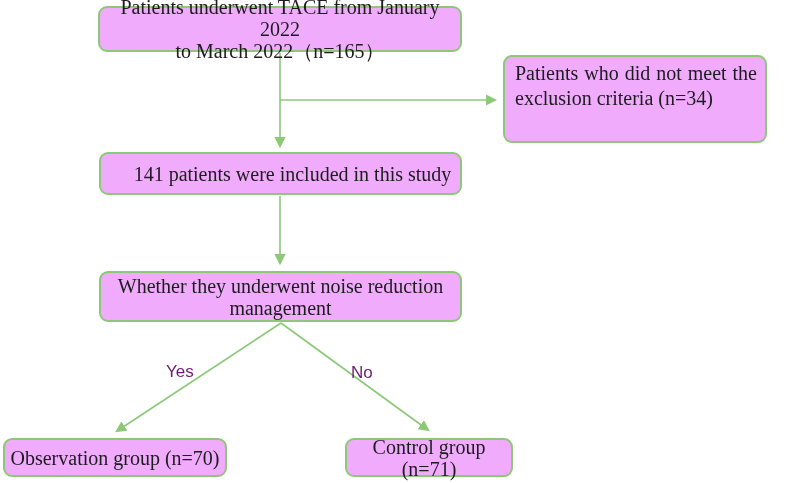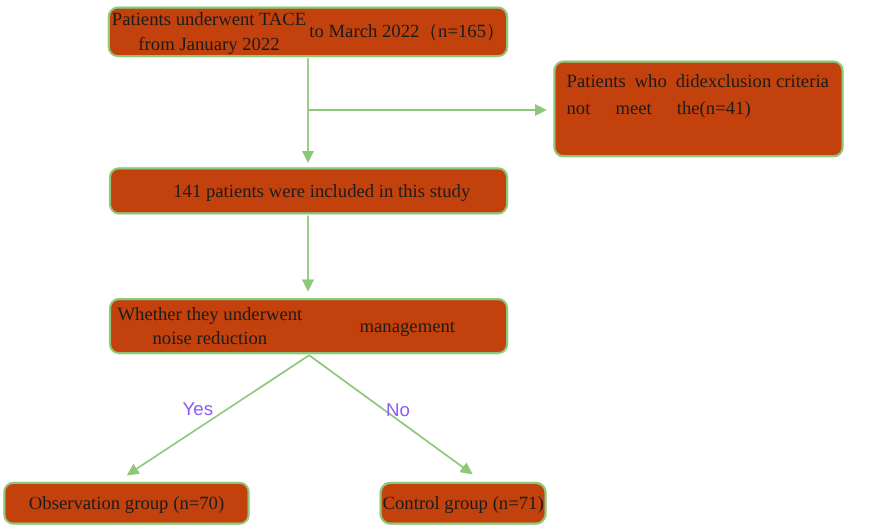--- a/index.html
+++ b/index.html
@@ -16,46 +16,46 @@
     overflow:hidden;
   }
   .connectors{position:absolute;left:0;top:0;width:800px;height:483px;pointer-events:none;}
   .connector{stroke:var(--accent-green);stroke-width:1.6;fill:none;}
   .arrowhead{fill:var(--accent-green);}
   .fbox{
     position:absolute;
     box-sizing:border-box;
     border:2px solid var(--accent-green);
     border-radius:9px;
-    background:#c2410c;
+    background:#f0abfc;
     display:flex;
-    flex-direction:row;
+    flex-direction:column;
     justify-content:center;
-    font-size:17px;
+    font-size:20px;
     line-height:22px;
   }
   .fbox.center{align-items:center;text-align:center;}
   .fbox .line{display:block;width:100%;}
   .box-top{left:98px;top:6px;width:364px;height:46px;}
   .box-exclusion{
     left:503px;top:55px;width:264px;height:88px;
     padding:4px 8px 4px 10px;
     line-height:25px;
-    justify-content:center;
+    justify-content:flex-start;
   }
   .justify-line{text-align:justify;text-align-last:justify;}
   .box-included{left:99px;top:152px;width:363px;height:43px;padding-left:24px;}
   .box-question{left:99px;top:271px;width:363px;height:51px;}
   .box-observation{left:3px;top:438px;width:224px;height:39px;justify-content:center;}
-  .box-control{left:345px;top:438px;width:152px;height:39px;border-radius:10px;}
+  .box-control{left:345px;top:438px;width:168px;height:39px;}
   .branch-label{
     position:absolute;
     font-family:"Liberation Sans","DejaVu Sans",sans-serif;
     font-size:17px;
-    color:#8b5cf6;
+    color:#701a75;
   }
   .label-yes{left:166px;top:362px;}
   .label-no{left:351px;top:363px;text-align:right;}
 </style>
 </head>
 <body>
 
 <div class="canvas">
 
   <svg class="connectors" viewBox="0 0 800 483" xmlns="http://www.w3.org/2000/svg">
@@ -71,21 +71,21 @@
     <path class="connector" d="M281,323 L428,430" marker-end="url(#arrow)"></path>
   </svg>
 
   <div class="fbox center box-top">
     <span class="line">Patients underwent TACE from January 2022</span>
     <span class="line">to March 2022（n=165）</span>
   </div>
 
   <div class="fbox box-exclusion">
     <span class="line justify-line">Patients who did not meet the</span>
-    <span class="line">exclusion criteria (n=41)</span>
+    <span class="line">exclusion criteria (n=34)</span>
   </div>
 
   <div class="fbox center box-included">
     <span class="line">141 patients were included in this study</span>
   </div>
 
   <div class="fbox center box-question">
     <span class="line">Whether they underwent noise reduction</span>
     <span class="line">management</span>
   </div>

